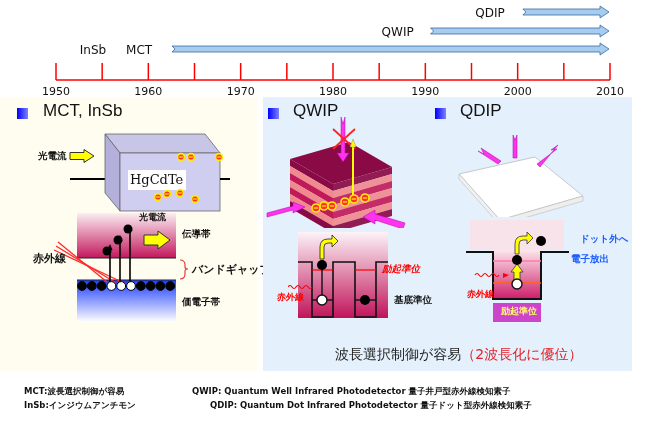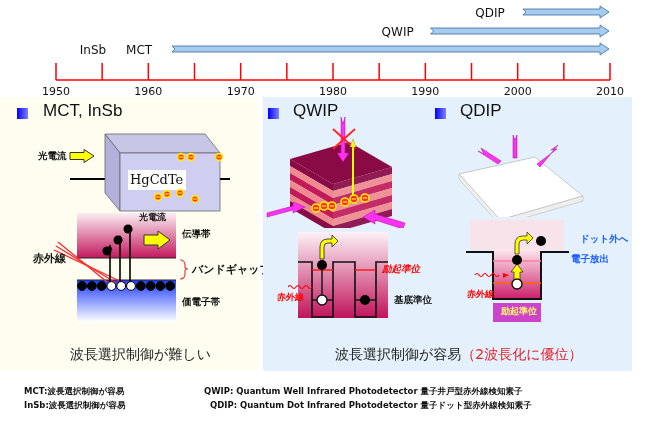--- a/index.html
+++ b/index.html
@@ -152,21 +152,20 @@
     <polygon points="144,25 158,25 158,21 170,30 158,39 158,35 144,35" fill="#ffff00" stroke="#333" stroke-width="1"></polygon>
 
     <path d="M180,50 Q185,50 185,55 L185,57 Q185,59 188,59 Q185,59 185,61 L185,64 Q185,69 180,69" stroke="#e04040" stroke-width="1.2" fill="none"></path>
   </svg>
   <div class="small-jp" style="left:33px;top:154px;font-size:11px;">赤外線</div>
   <div class="small-jp" style="left:139px;top:114px;font-size:9px;">光電流</div>
   <div class="small-jp" style="left:182px;top:131px;">伝導帯</div>
   <div class="small-jp" style="left:192px;top:165px;font-size:11px;">バンドギャップ</div>
   <div class="small-jp" style="left:182px;top:199px;">価電子帯</div>
 
-  <div class="caption" style="left:70px;top:249px;">波長選択制御が難しい</div>
 </div>
 
 <div class="panel-right">
 
   <div class="bullet" style="left:5px;top:11px;"></div>
   <div class="heading" style="left:30px;top:4px;">QWIP</div>
 
   <svg class="abs" style="left:0;top:16px;" width="175" height="115" viewBox="0 0 175 115">
 
     <polygon points="27,46 86,29 129,54 70,71" fill="#8a0a45"></polygon>
@@ -274,15 +273,15 @@
   <div class="small-jp" style="left:308px;top:138px;color:#1a5cff;margin-top:18px;">電子放出</div>
   <div class="small-jp" style="left:204px;top:191px;color:#ff0000;font-size:9px;">赤外線</div>
   <div class="small-jp" style="left:238px;top:208px;color:#ffff66;font-size:9px;">励起準位</div>
 
   <div class="caption" style="left:72px;top:249px;">
     <span>波長選択制御が容易</span><span class="red">（2波長化に優位）</span>
   </div>
 </div>
 
 <div class="footnote" style="left:24px;top:386px;">MCT:波長選択制御が容易</div>
-<div class="footnote" style="left:24px;top:400px;">InSb:波長選択制御が容易</div>
-<div class="footnote" style="left:204px;top:386px;text-align:right;">QWIP: Quantum Well  Infrared  Photodetector  量子井戸型赤外線検知素子</div>
+<div class="footnote" style="left:24px;top:400px;">InSb:インジウムアンチモン</div>
+<div class="footnote" style="left:192px;top:386px;text-align:right;">QWIP: Quantum Well  Infrared  Photodetector  量子井戸型赤外線検知素子</div>
 <div class="footnote" style="left:210px;top:400px;">QDIP: Quantum Dot  Infrared  Photodetector  量子ドット型赤外線検知素子</div>
 
 </body></html>

